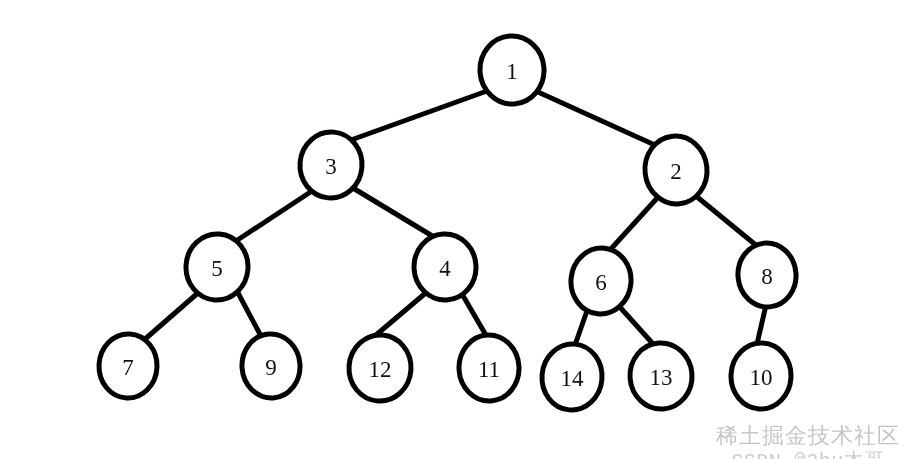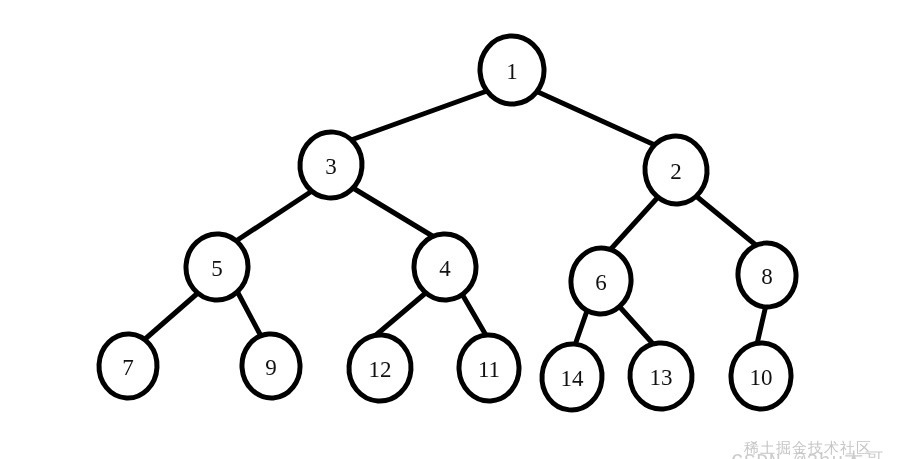--- a/index.html
+++ b/index.html
@@ -58,22 +58,22 @@
     position: absolute;
     left: 0;
     width: 100%;
     text-align: center;
     white-space: nowrap;
     color: #b9b9b9;
     font-family: "DejaVu Sans", sans-serif;
     opacity: 0.82;
   }
   .wm-cjk {
-    top: 20px;
-    font-size: 15px;
+    top: 2px;
+    font-size: 22px;
     letter-spacing: 1px;
   }
   .wm-csdn {
     top: 28px;
     font-size: 20px;
     letter-spacing: 0.5px;
     color: #c2c2c2;
     font-family: Liberation Mono, monospace;
   }
 </style>

